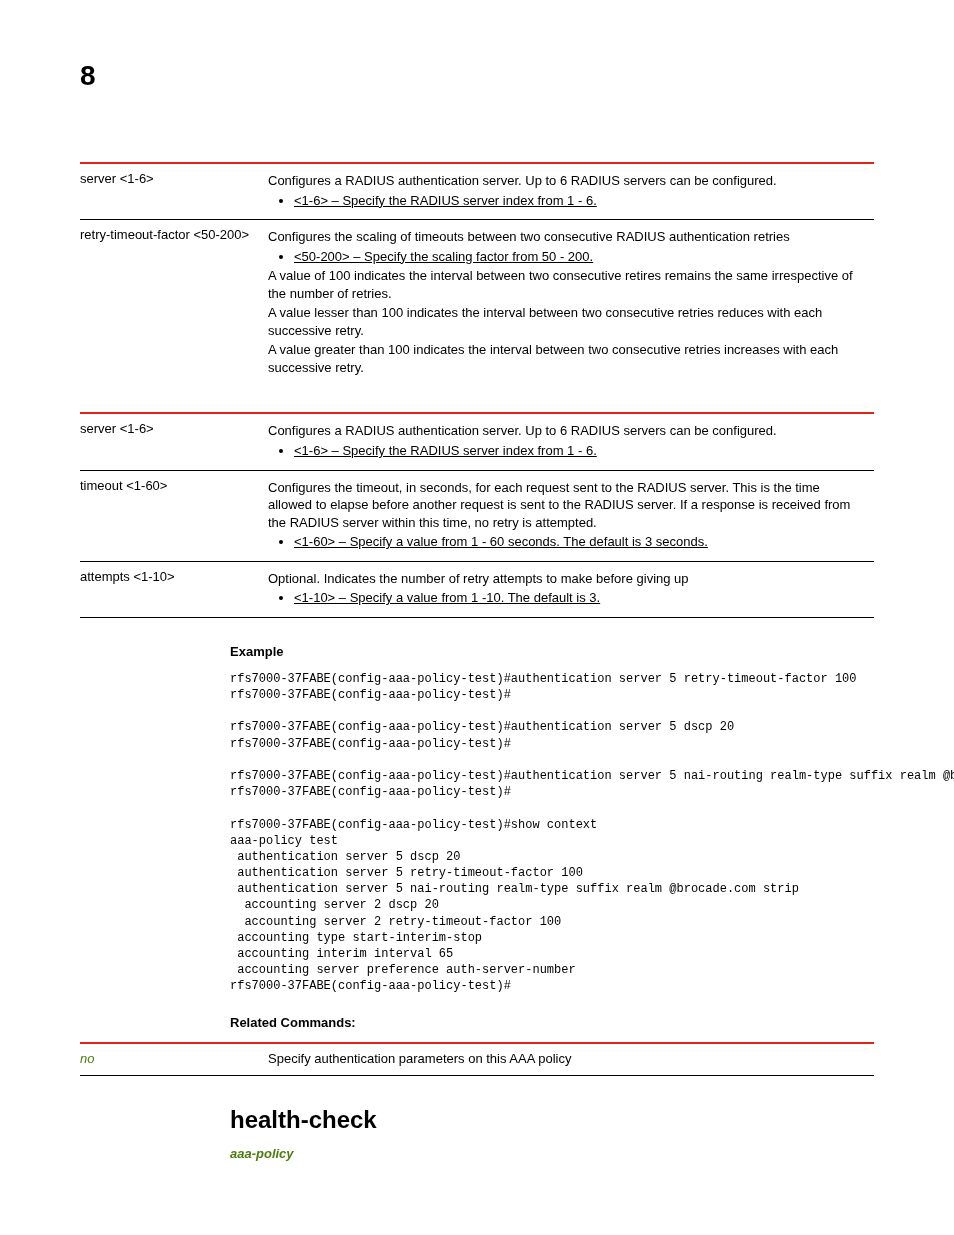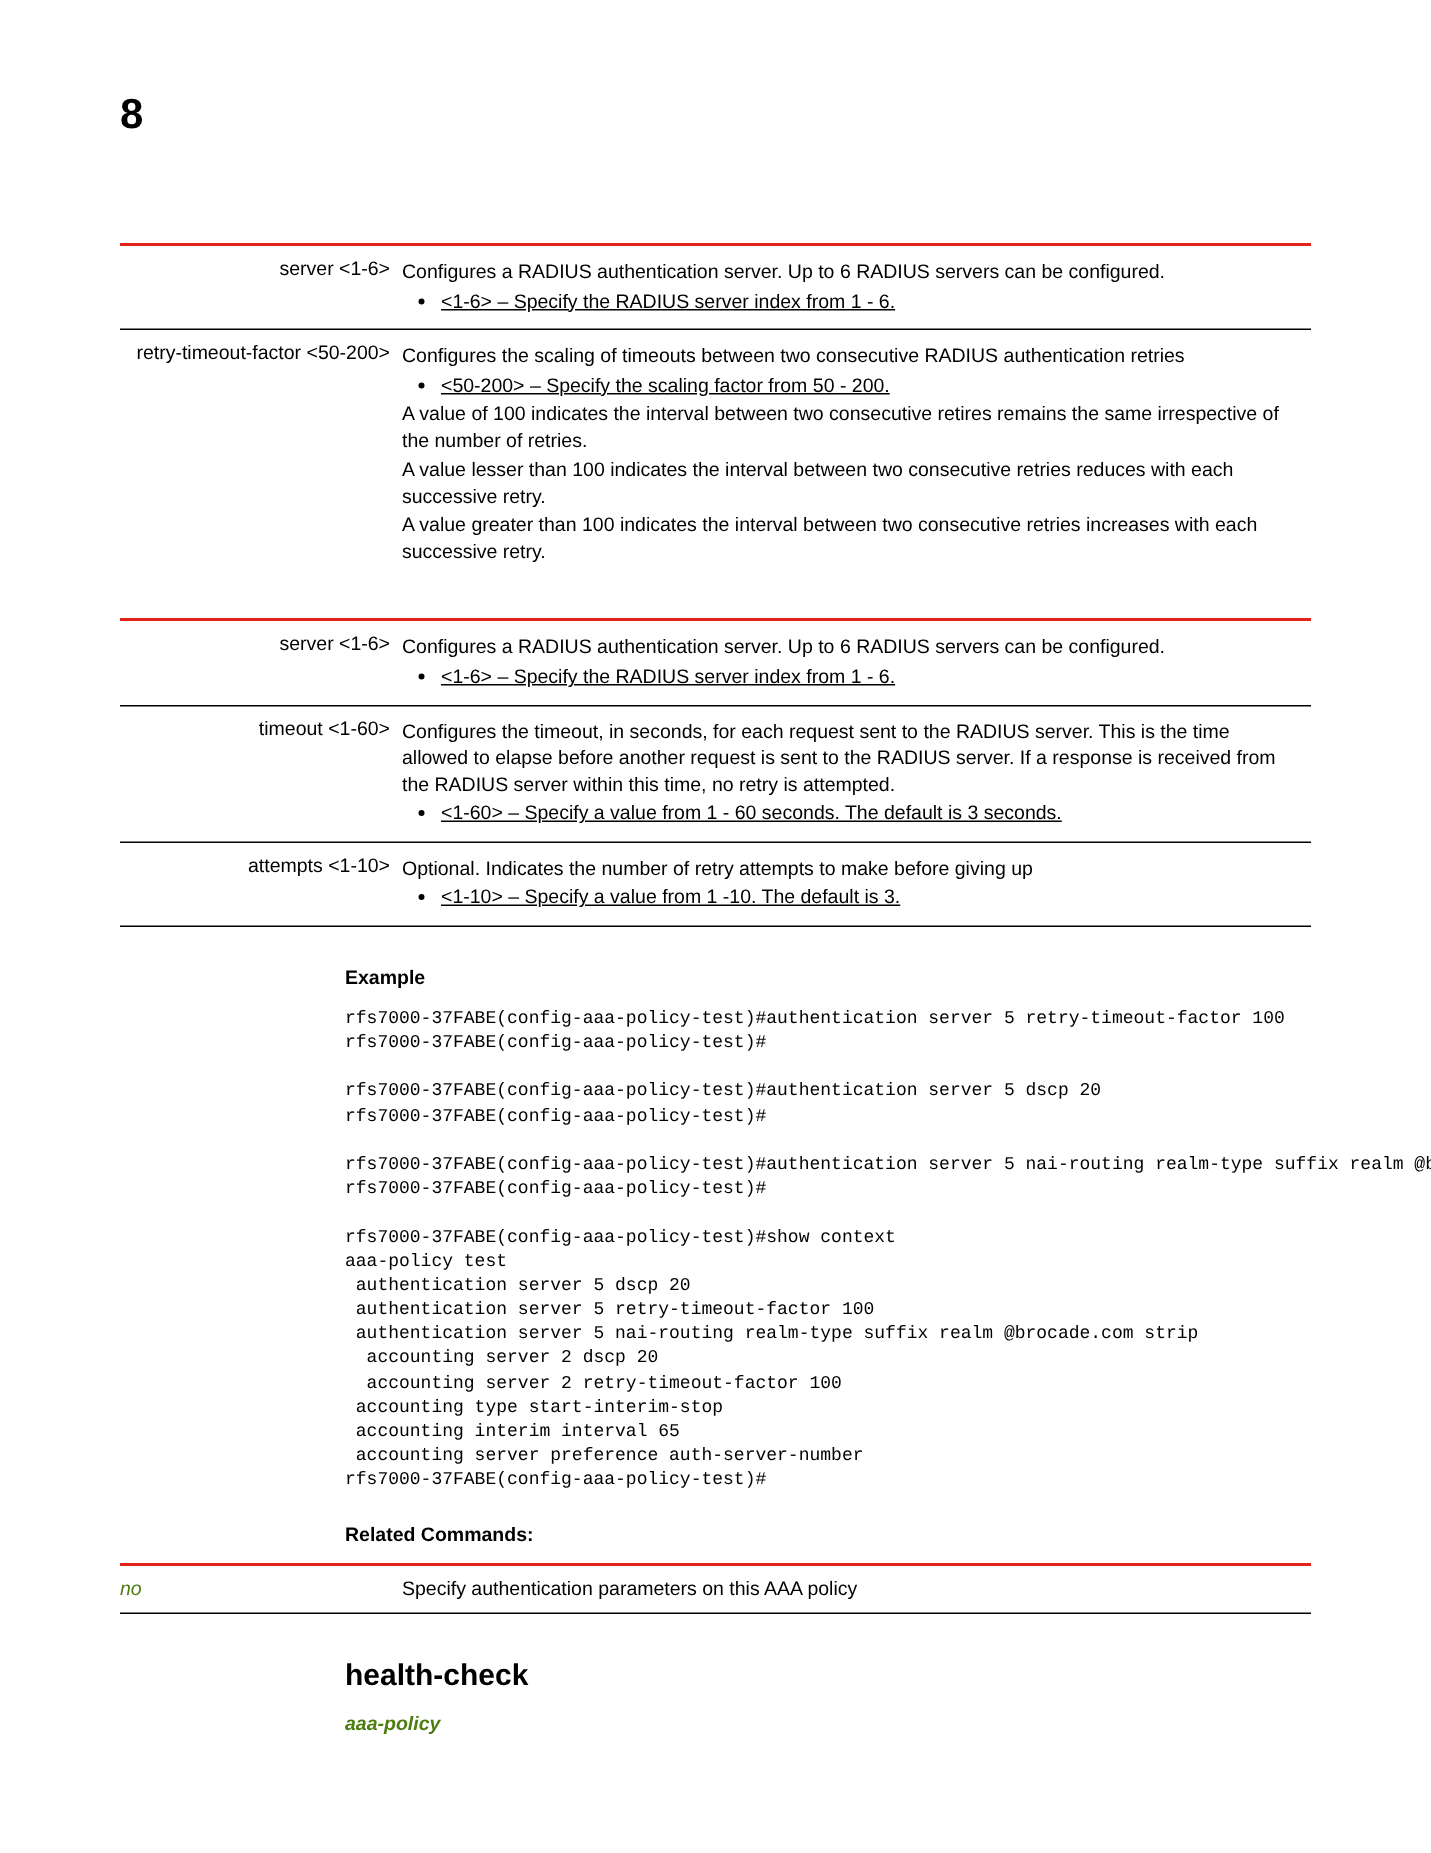--- a/index.html
+++ b/index.html
@@ -30,21 +30,20 @@
   table.param td {
     border-top: 1px solid #000;
     padding: 6px 8px 8px 0;
     vertical-align: top;
   }
   table.param tr:first-child td {
     border-top: 2px solid #e2231a;
   }
   table.param td.pname {
     width: 180px;
-    text-align: right;
   }
   ul.bul {
     list-style: disc;
     margin: 2px 0 2px 26px;
     padding: 0;
   }
   ul.bul li {
     margin: 1px 0;
     text-decoration: underline;
   }
@@ -81,21 +80,21 @@
   }
   table.related td.lname {
     width: 180px;
   }
   a.link {
     color: #4d7c0f;
     font-style: italic;
     text-decoration: none;
   }
   h2.section {
-    font-size: 20px;
+    font-size: 24px;
     font-weight: bold;
     margin: 10px 0 12px 150px;
   }
   .section-sub {
     margin: 0 0 0 150px;
     font-size: 13px;
     font-weight: bold;
   }
 </style>
 </head>

